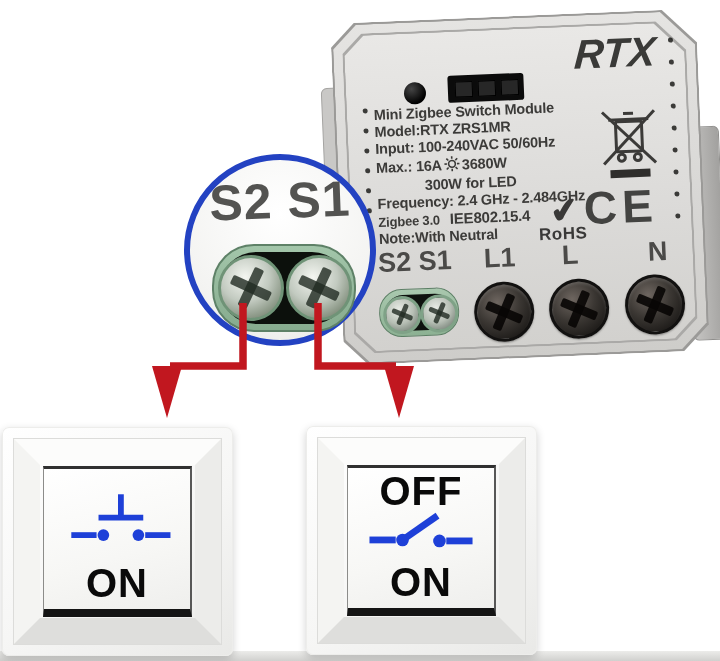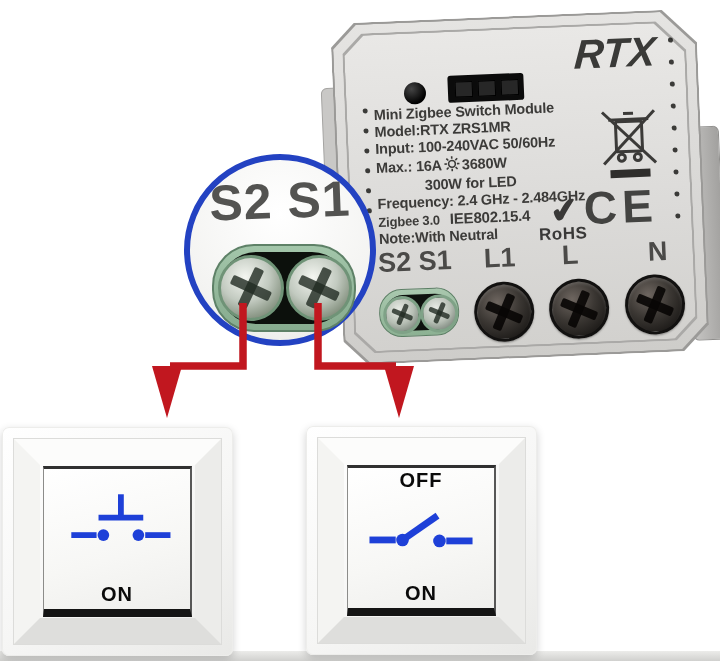--- a/index.html
+++ b/index.html
@@ -81,21 +81,21 @@
       box-shadow:0 3px 8px rgba(0,0,0,.18), inset 0 0 0 1px #ededeb;}
   .sw-left{left:2px;top:427px;}
   .sw-right{left:306px;top:426px;}
   .bevel{left:12px;top:12px;right:12px;bottom:12px;border:26px solid;
       border-color:#fcfcfb #ececea #dededc #f4f4f2;box-shadow:0 0 0 1px #dcdcda;}
   .rocker{left:41px;top:39px;right:41px;bottom:39px;
       background:linear-gradient(165deg,#ffffff 0%,#f7f7f5 60%,#efefed 100%);
       border-top:3px solid #303030;border-bottom:8px solid #141414;
       border-left:1px solid #8c8c8a;border-right:2px solid #575757;}
   .rocker svg{position:absolute;left:0;top:0;width:100%;height:100%;}
-  .sw-txt{left:0;width:100%;text-align:center;font-size:20px;font-weight:800;color:#0a0a0a;letter-spacing:1px;}
+  .sw-txt{left:0;width:100%;text-align:center;font-size:40px;font-weight:800;color:#0a0a0a;letter-spacing:1px;}
   .txt-bottom{bottom:3px;margin-top:8px;}
   .txt-top{top:1px;}
 </style>
 </head>
 <body>
 
 <div class="abs floor"></div>
 
 <div class="abs module">
   <div class="abs tab-left"></div>

